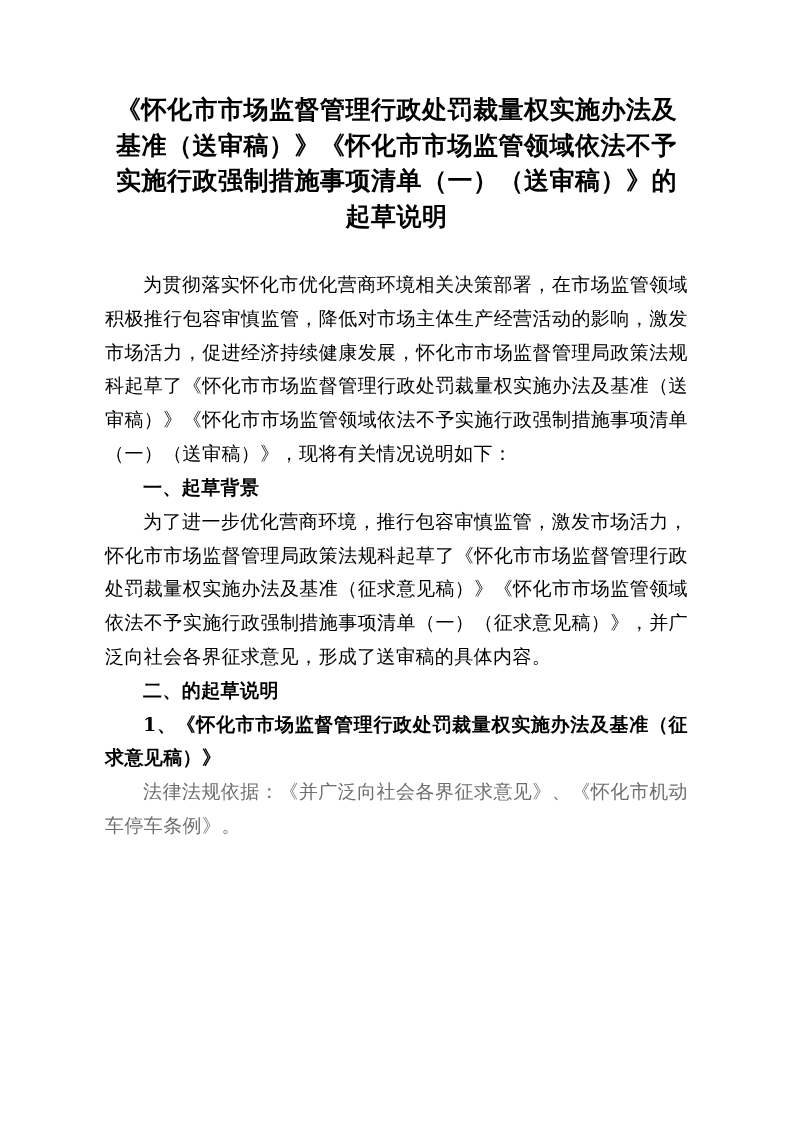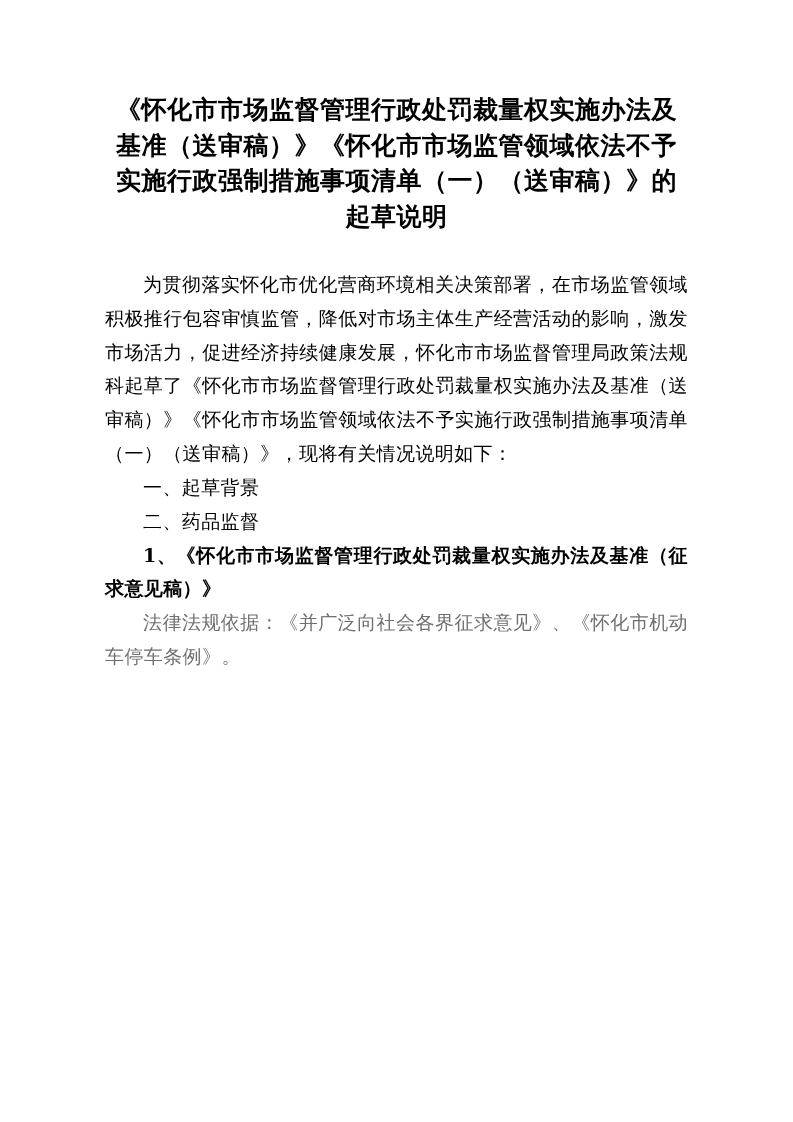--- a/index.html
+++ b/index.html
@@ -35,42 +35,43 @@
     font-size: 19px;
     line-height: 1.78;
     text-align: justify;
     text-justify: inter-ideograph;
     letter-spacing: 0.4px;
   }
   .indent {
     text-indent: 2em;
   }
   .heading {
-    font-weight: normal;
+    font-weight: bold;
     text-indent: 2em;
   }
   .subheading {
     font-weight: bold;
     text-indent: 2em;
   }
   .faded-1 { color: #6f6f6f; }
   .faded-2 { color: #8a8a8a; }
 </style>
 </head>
 <body>
 
 <div class="page">
 
   <h1 class="doc-title">《怀化市市场监督管理行政处罚裁量权实施办法及基准（送审稿）》《怀化市市场监管领域依法不予实施行政强制措施事项清单（一）（送审稿）》的起草说明</h1>
 
   <p class="indent">为贯彻落实怀化市优化营商环境相关决策部署，在市场监管领域积极推行包容审慎监管，降低对市场主体生产经营活动的影响，激发市场活力，促进经济持续健康发展，怀化市市场监督管理局政策法规科起草了《怀化市市场监督管理行政处罚裁量权实施办法及基准（送审稿）》《怀化市市场监管领域依法不予实施行政强制措施事项清单（一）（送审稿）》，现将有关情况说明如下：</p>
 
   <p class="heading">一、起草背景</p>
 
+  <p class="indent">为了进一步优化营商环境，推行包容审慎监管，激发市场活力，怀化市市场监督管理局政策法规科起草了《怀化市市场监督管理行政处罚裁量权实施办法及基准（征求意见稿）》《怀化市市场监管领域依法不予实施行政强制措施事项清单（一）（征求意见稿）》，并广泛向社会各界征求意见，形成了送审稿的具体内容。</p>
 
-  <p class="heading">二、药品监督</p>
+  <p class="heading">二、的起草说明</p>
 
   <p class="subheading">1、《怀化市市场监督管理行政处罚裁量权实施办法及基准（征求意见稿）》</p>
 
   <p class="indent faded-1">法律法规依据：《并广泛向社会各界征求意见》、《怀化市机动车停车条例》。</p>
 
 
 </div>
 
 </body></html>

